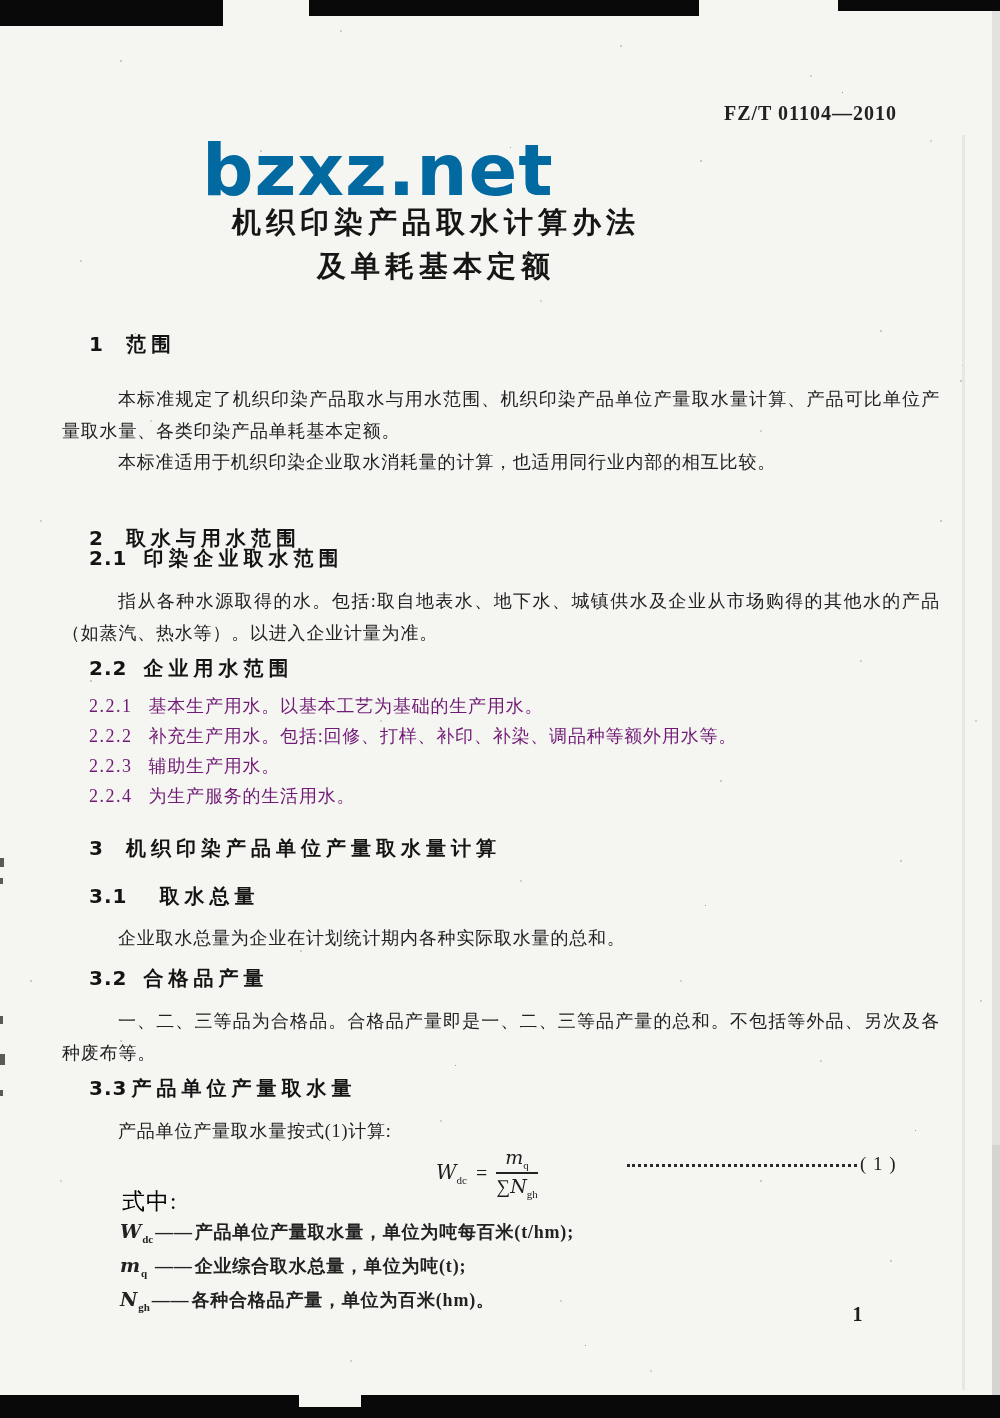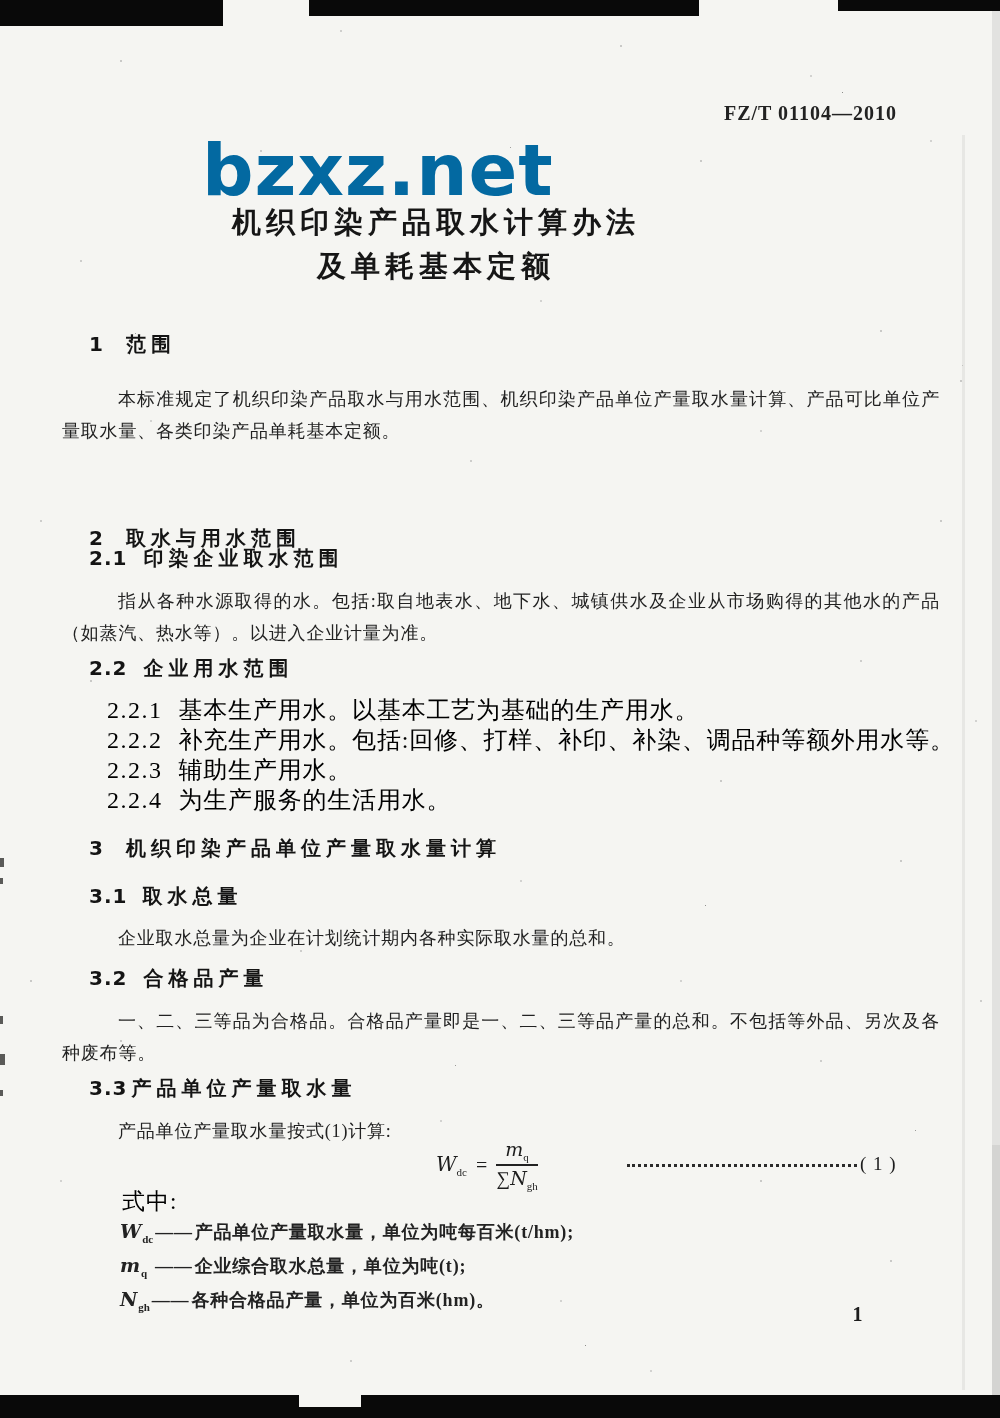--- a/index.html
+++ b/index.html
@@ -58,25 +58,25 @@
   .title-2{top:247px;}
   
   .hd{position:absolute;left:89px;font-family:"DejaVu Sans","Liberation Sans",sans-serif;
     font-weight:bold;font-size:20px;letter-spacing:5px;color:#141414;white-space:nowrap;}
   .hd .hnum{letter-spacing:1px;margin-right:22px;}
   
   .para{position:absolute;left:62px;width:878px;font-size:18px;line-height:31.5px;
     letter-spacing:0.8px;text-align:justify;color:#222;}
   .ind{text-indent:56px;}
   
-  .item{position:absolute;left:107px;font-size:24px;letter-spacing:0.8px;color:#000000;white-space:nowrap;}
+  .item{position:absolute;left:89px;font-size:18px;letter-spacing:0.8px;color:#701a75;white-space:nowrap;}
   .item .inum{letter-spacing:1.5px;margin-right:16px;}
   
   .formula{position:absolute;left:0;top:1136px;width:1000px;height:58px;}
-  .f-main{position:absolute;left:436px;top:0;height:58px;display:flex;align-items:center;
+  .f-main{position:absolute;left:436px;top:8px;height:58px;display:flex;align-items:center;
     font-size:20px;color:#1d1d1d;}
   .f-main i{font-family:"DejaVu Serif","Liberation Serif",serif;}
   .f-eq{margin:0 9px;}
   sub{font-size:11px;letter-spacing:0;}
   .frac{display:inline-block;text-align:right;vertical-align:middle;}
   .fnum{display:block;border-bottom:2px solid #222;padding:0 9px 1px 9px;font-size:19px;}
   .fden{display:block;padding-top:1px;font-size:19px;}
   .leader{position:absolute;left:627px;top:28px;width:230px;height:0;border-top:3px dotted #2b2b2b;}
   .eq-no{position:absolute;left:860px;top:17px;font-size:19px;letter-spacing:1px;color:#1d1d1d;}
   
@@ -106,20 +106,21 @@
   <div class="doc-number">FZ/T 01104—2010</div>
   <div class="watermark">bzxz.net</div>
 
   <div class="title-line title-1">机织印染产品取水计算办法</div>
   <div class="title-line title-2">及单耗基本定额</div>
 
   <div class="hd" style="top:331px">
     <span class="hnum">1</span><span>范围</span>
   </div>
   <div class="para ind" style="top:384px">本标准规定了机织印染产品取水与用水范围、机织印染产品单位产量取水量计算、产品可比单位产量取水量、各类印染产品单耗基本定额。</div>
+  <div class="para ind" style="top:447px">本标准适用于机织印染企业取水消耗量的计算，也适用同行业内部的相互比较。</div>
 
   <div class="hd" style="top:525px">
     <span class="hnum">2</span><span>取水与用水范围</span>
   </div>
   <div class="hd" style="top:545px">
     <span class="hnum" style="margin-right:16px">2.1</span><span>印染企业取水范围</span>
   </div>
   <div class="para ind" style="top:586px">指从各种水源取得的水。包括:取自地表水、地下水、城镇供水及企业从市场购得的其他水的产品（如蒸汽、热水等）。以进入企业计量为准。</div>
 
   <div class="hd" style="top:655px">
@@ -136,21 +137,21 @@
     <span class="inum">2.2.3</span><span>辅助生产用水。</span>
   </div>
   <div class="item" style="top:784px">
     <span class="inum">2.2.4</span><span>为生产服务的生活用水。</span>
   </div>
 
   <div class="hd" style="top:835px">
     <span class="hnum">3</span><span>机织印染产品单位产量取水量计算</span>
   </div>
   <div class="hd" style="top:883px">
-    <span class="hnum" style="margin-right:15px">3.1</span><span>取水总量</span>
+    <span class="hnum" style="margin-right:32px">3.1</span><span>取水总量</span>
   </div>
   <div class="para ind" style="top:923px">企业取水总量为企业在计划统计期内各种实际取水量的总和。</div>
 
   <div class="hd" style="top:965px">
     <span class="hnum" style="margin-right:16px">3.2</span><span>合格品产量</span>
   </div>
   <div class="para ind" style="top:1006px">一、二、三等品为合格品。合格品产量即是一、二、三等品产量的总和。不包括等外品、另次及各种废布等。</div>
 
   <div class="hd" style="top:1075px">
     <span class="hnum" style="margin-right:4px">3.3</span><span>产品单位产量取水量</span>

